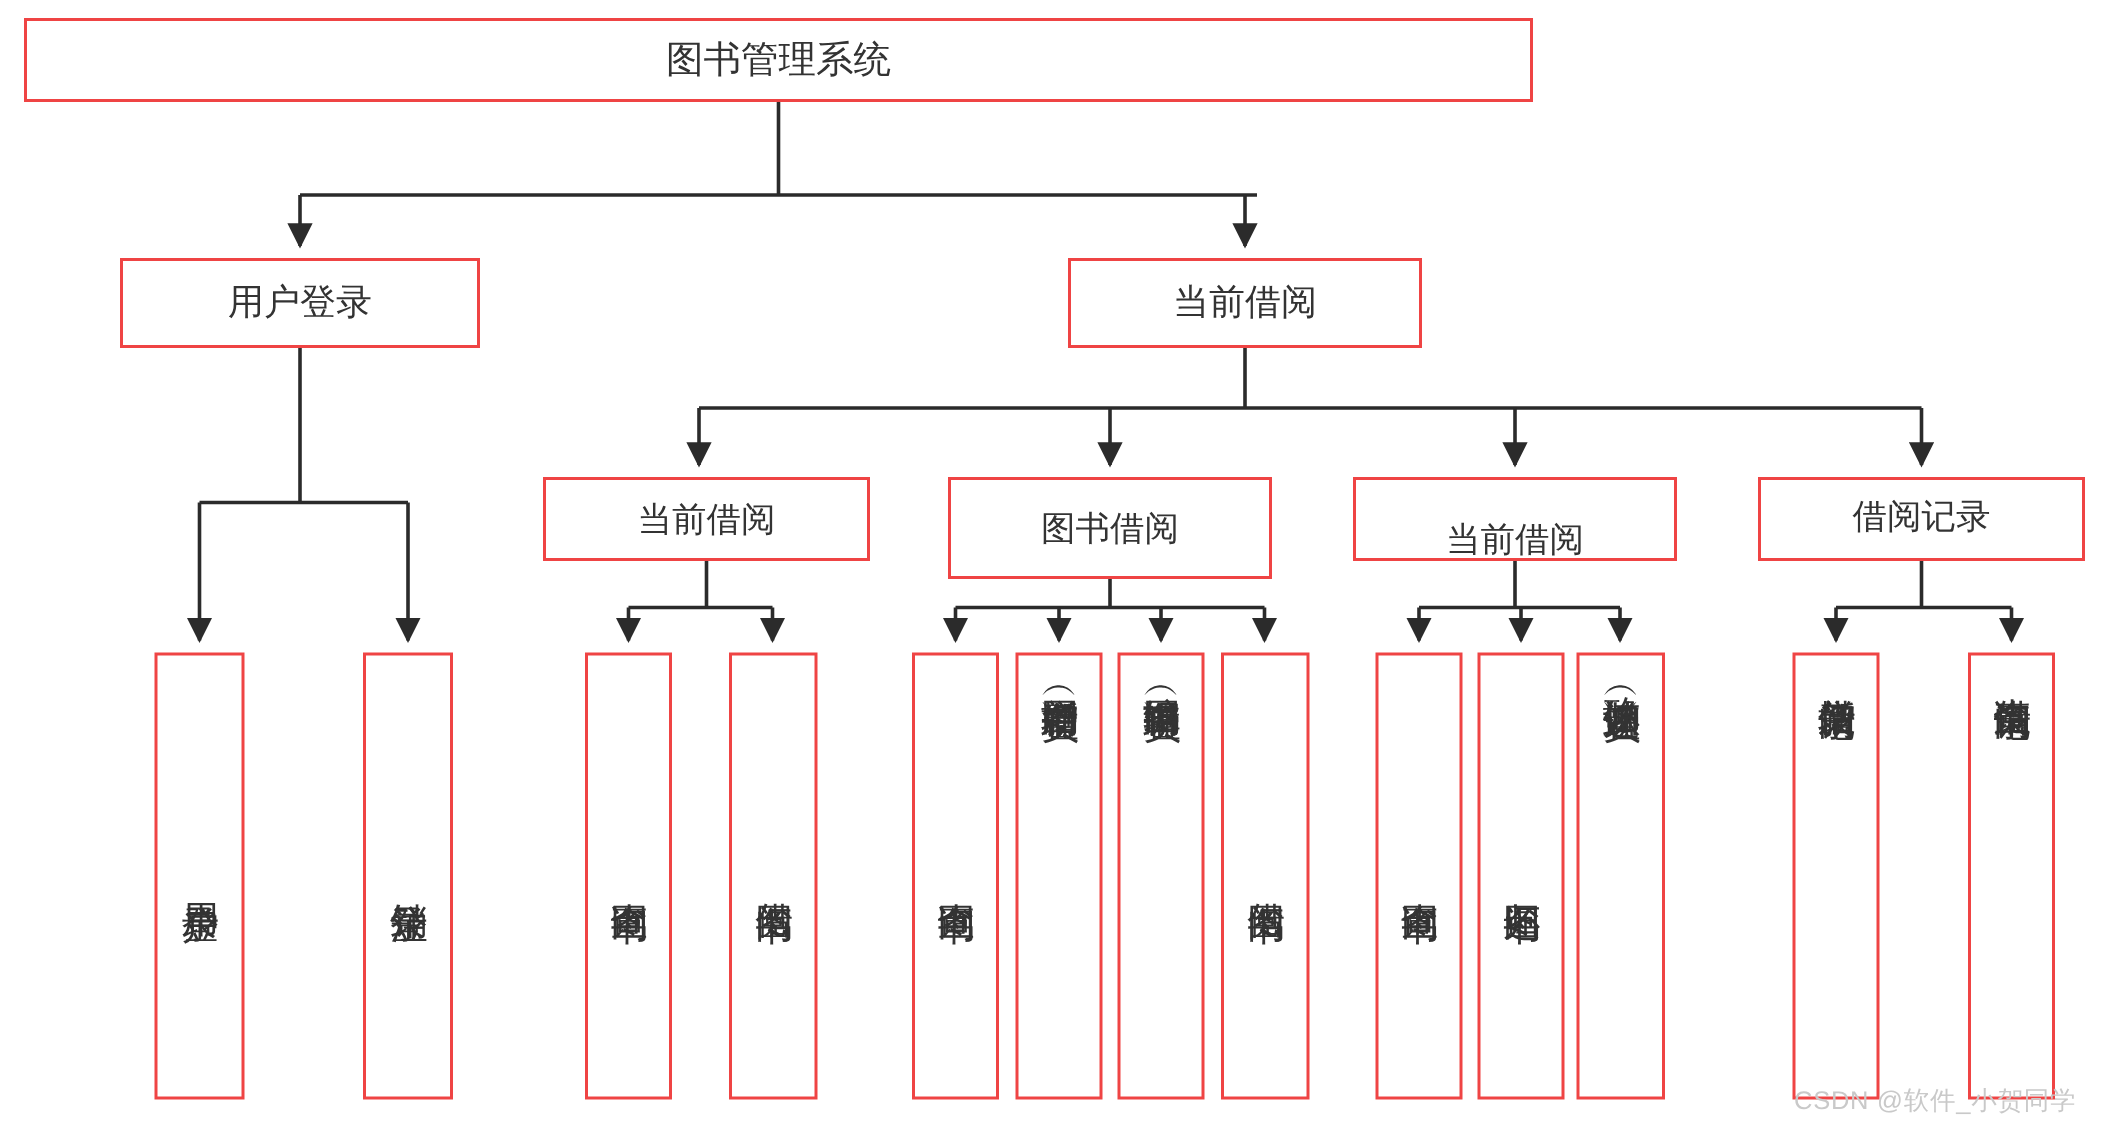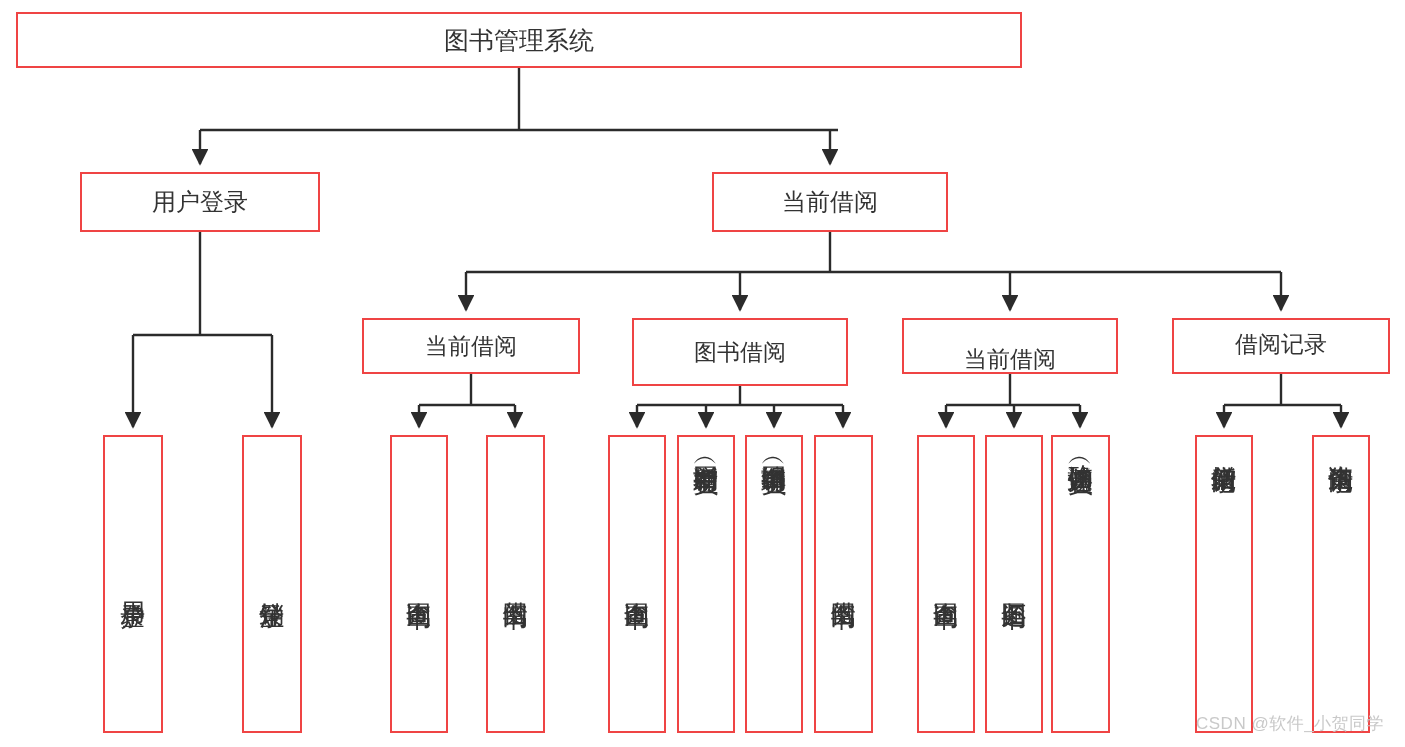--- a/index.html
+++ b/index.html
@@ -61,20 +61,21 @@
   .leaf.leaf-centered {
     align-items: center;
     padding-top: 0;
   }
   .watermark {
     position: absolute;
     color: #c9c9c9;
     font-size: 17px;
     white-space: nowrap;
     letter-spacing: 0.5px;
+    margin-top: 10px;
   }
 </style>
 </head>
 <body>
 
 <div id="canvas">
 
   <svg id="wires" viewBox="0 0 1405 747" xmlns="http://www.w3.org/2000/svg">
     <defs>
       <marker id="arrow" viewBox="0 0 10 10" refX="9" refY="5" markerWidth="7" markerHeight="7" orient="auto-start-reverse">

